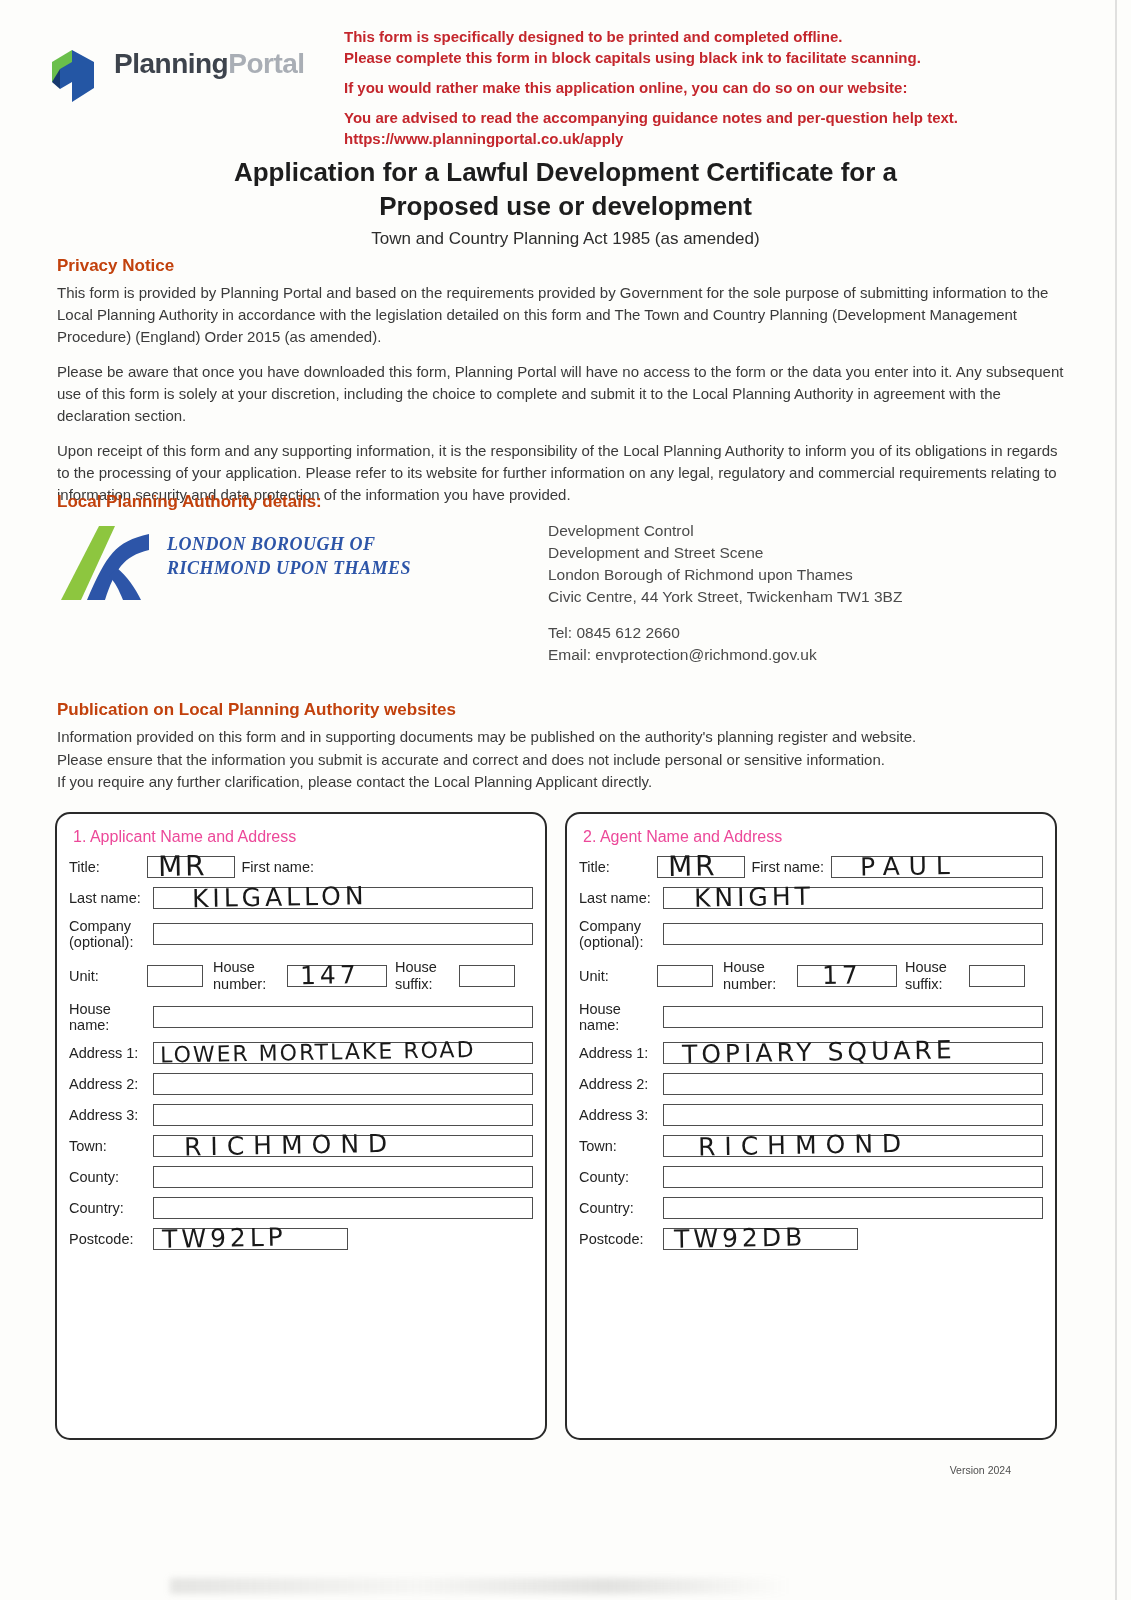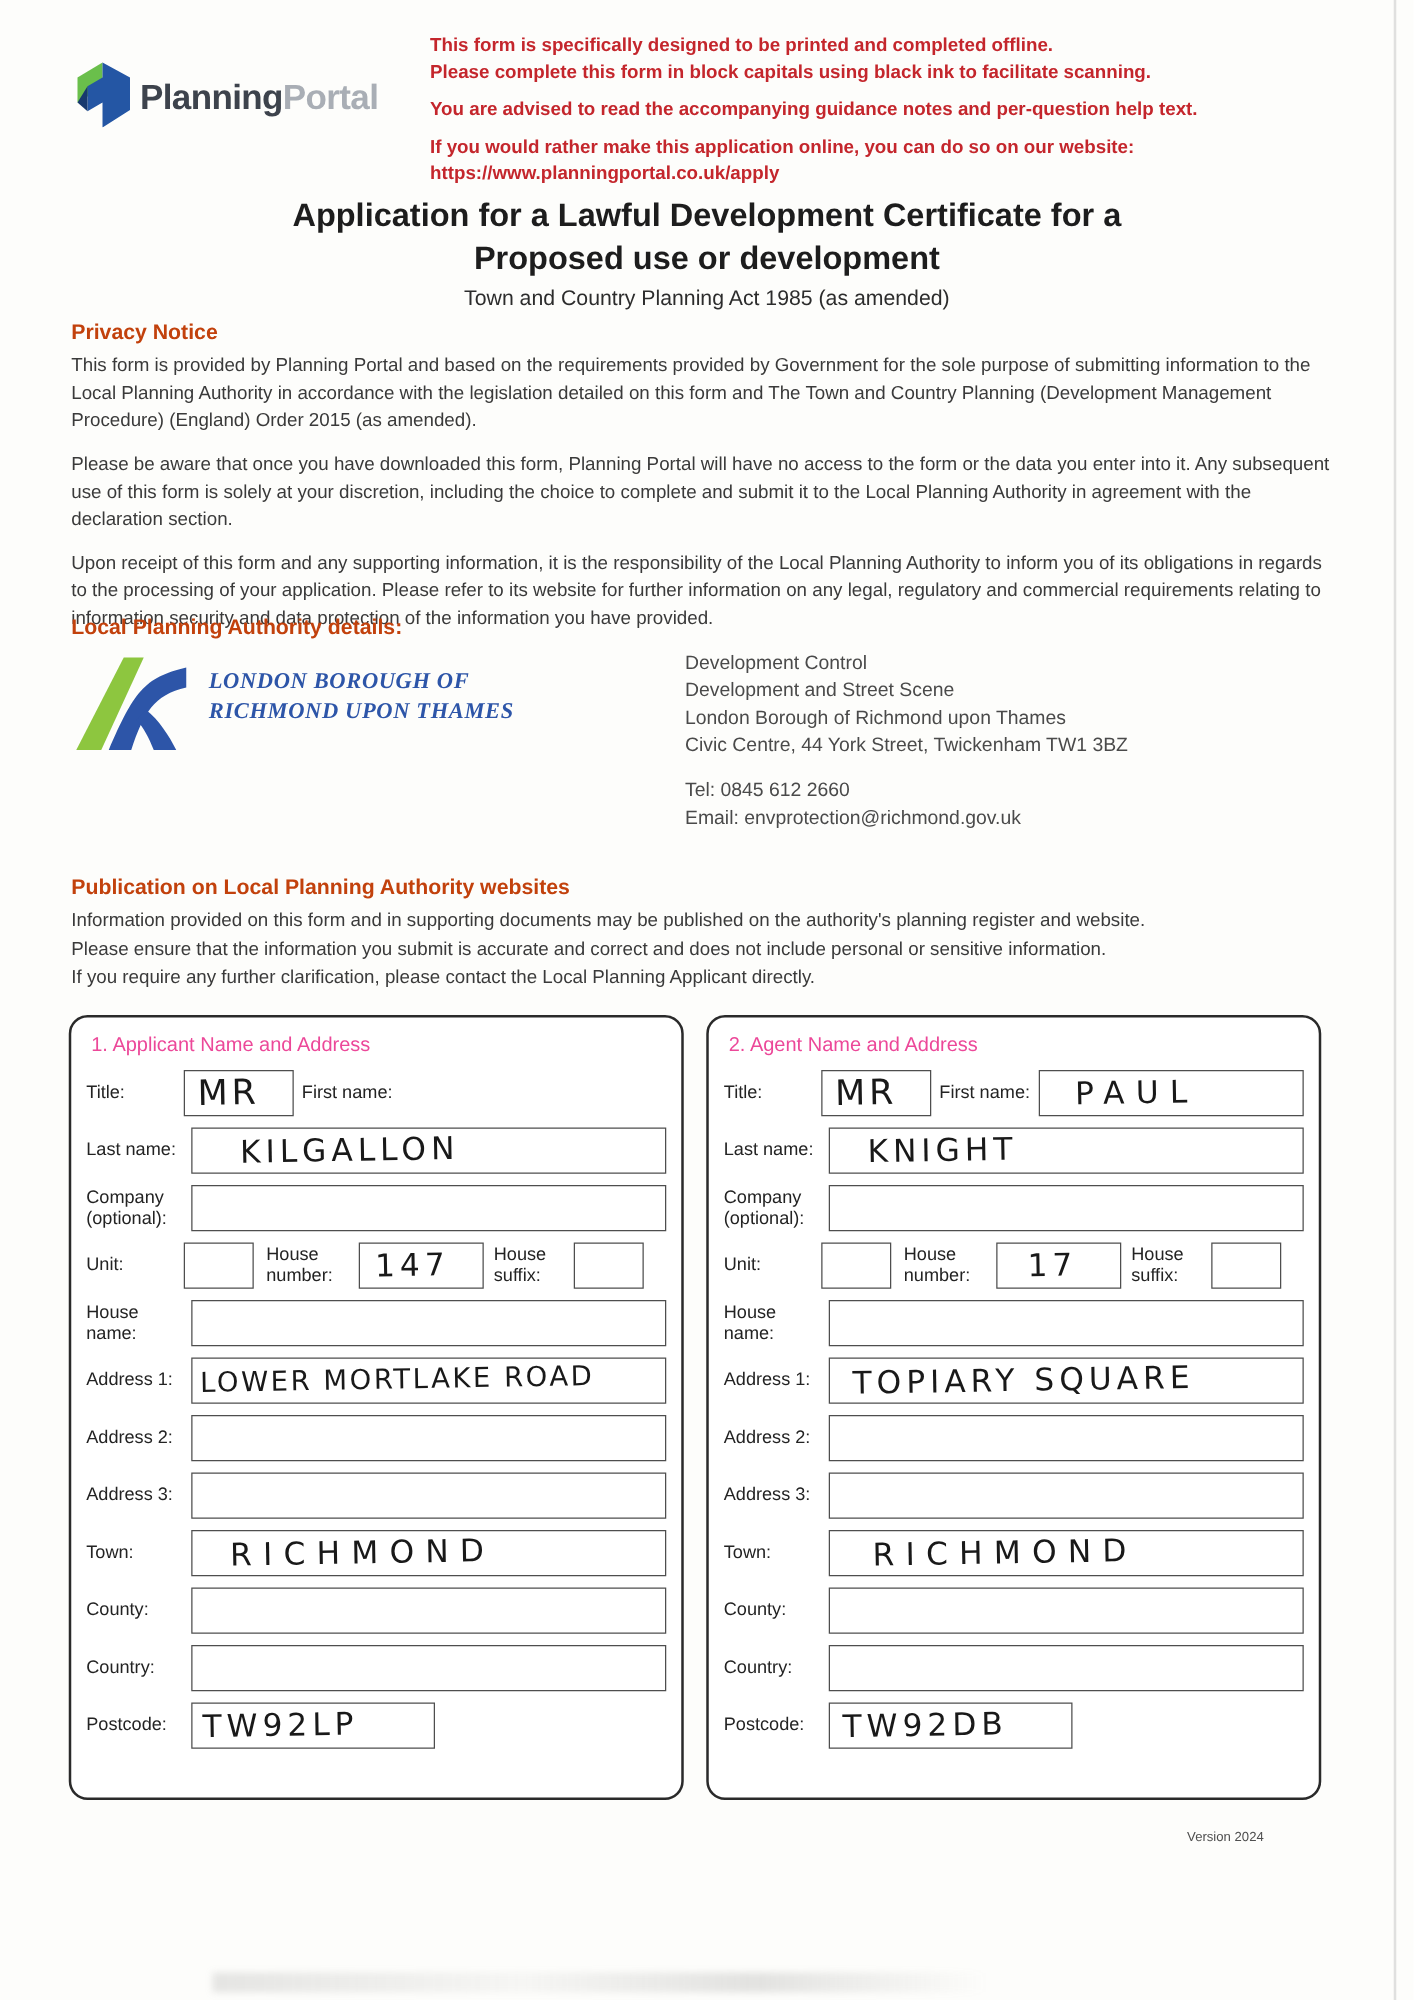--- a/index.html
+++ b/index.html
@@ -7,21 +7,21 @@
   body { width:1131px; height:1600px; font-family:"Liberation Sans", sans-serif; color:#333; position:relative; }
   .page { position:relative; width:1131px; height:1600px; background:#fdfdfb; overflow:hidden; }
 
   
   .scan-edge { position:absolute; right:14px; top:0; bottom:0; width:2px; background:#c8c8c8; opacity:.55; }
   .scan-smudge { position:absolute; left:170px; bottom:6px; width:620px; height:16px;
     background:linear-gradient(90deg, rgba(120,120,120,.18), rgba(120,120,120,.05) 40%, rgba(120,120,120,.2) 70%, rgba(120,120,120,0));
     filter:blur(3px); }
 
   
-  .pp-logo { position:absolute; top:48px; left:56px; display:flex; align-items:center; gap:4px; }
+  .pp-logo { position:absolute; top:48px; left:46px; display:flex; align-items:flex-start; gap:16px; }
   .pp-logo-text { font-size:28px; letter-spacing:-0.5px; }
   .brand-bold { font-weight:bold; color:#3d434c; }
   .brand-light { font-weight:bold; color:#a9aeb5; }
 
   .notice { position:absolute; top:26px; left:344px; width:678px; color:#c4262c; font-weight:bold; font-size:15px; line-height:1.4; }
   .notice p { margin:0; }
   .notice .gap { margin-top:9px; }
 
   
   .title-block { position:absolute; top:156px; left:0; width:1131px; text-align:center; }
@@ -44,21 +44,21 @@
   
   .boxes { position:absolute; top:812px; left:55px; width:1002px; display:flex; gap:18px; }
   .fsection { width:492px; height:628px; border:2px solid #2a2a2a; border-radius:15px; background:#fff; padding:12px 12px 10px 12px; }
   .fsection-h { font-size:16px; font-weight:normal; color:#ec4899; margin:2px 0 10px 4px; }
   .frow { display:flex; align-items:center; margin-bottom:9px; }
   .flabel { width:84px; flex:0 0 84px; font-size:14.5px; color:#232323; line-height:1.12; padding-right:4px; }
   .flabel.w78 { width:78px; flex:0 0 78px; }
   .flabel.w86 { width:86px; flex:0 0 86px; text-align:right; padding-right:7px; }
   .flabel.w74 { width:74px; flex:0 0 74px; margin-left:10px; }
   .flabel.w64 { width:64px; flex:0 0 64px; margin-left:8px; }
-  .fbox { position:relative; border:1.5px solid #4e4e4e; background:#fff; height:37px; flex:1 1 auto; }
+  .fbox { position:relative; border:1.5px solid #4e4e4e; background:#fff; height:22px; flex:1 1 auto; }
   .fbox.w88 { flex:0 0 88px; }
   .fbox.w56 { flex:0 0 56px; }
   .fbox.w100 { flex:0 0 100px; }
   .fbox.w195 { flex:0 0 195px; }
 
   
   .hand { position:absolute; left:14px; top:50%; transform:translateY(-53%) rotate(-1deg);
     font-family:"DejaVu Sans", sans-serif; font-size:25px; letter-spacing:4px; color:#191919; white-space:nowrap; }
   .hand-lg { font-size:28px; letter-spacing:3px; }
   .hand-sm { font-size:22px; letter-spacing:2px; }
@@ -80,22 +80,22 @@
       </svg>
     </span>
     <span class="pp-logo-text">
       <span class="brand-bold">Planning</span><span class="brand-light">Portal</span>
     </span>
   </div>
 
   <div class="notice">
     <p>This form is specifically designed to be printed and completed offline.</p>
     <p>Please complete this form in block capitals using black ink to facilitate scanning.</p>
+    <p class="gap">If you would rather make this application online, you can do so on our website:</p>
     <p class="gap">You are advised to read the accompanying guidance notes and per-question help text.</p>
-    <p class="gap">If you would rather make this application online, you can do so on our website:</p>
     <p>https://www.planningportal.co.uk/apply</p>
   </div>
 
   <div class="title-block">
     <div class="title-line">Application for a Lawful Development Certificate for a</div>
     <div class="title-line">Proposed use or development</div>
     <div class="title-sub">Town and Country Planning Act 1985 (as amended)</div>
   </div>
 
   <div class="sec" style="top:256px;">

